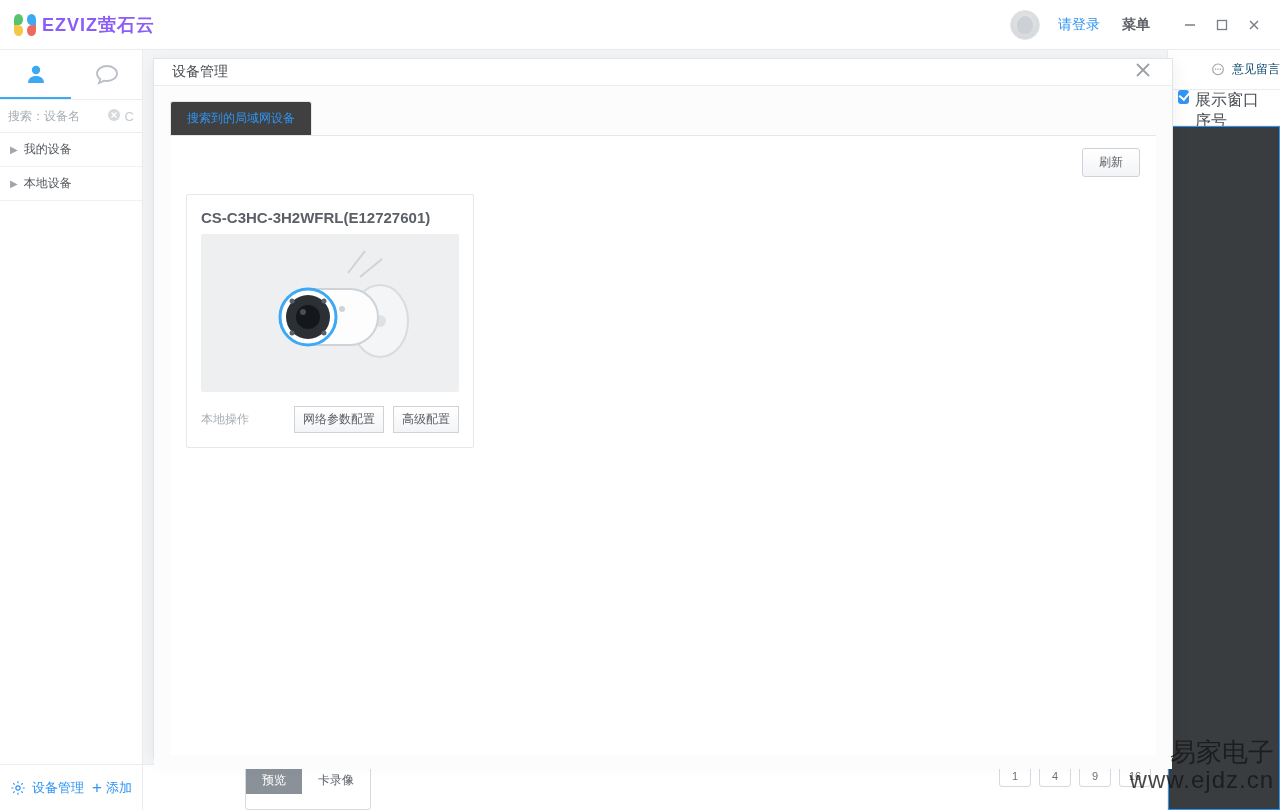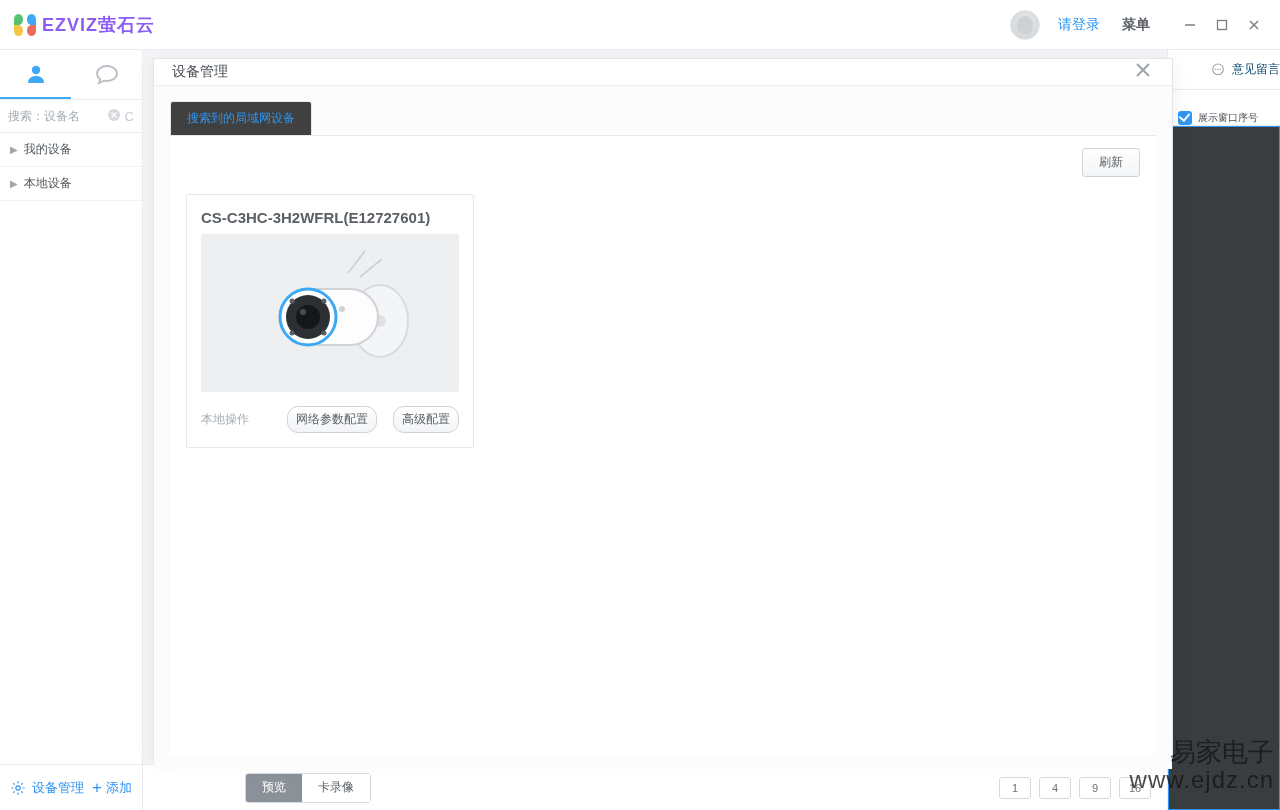--- a/index.html
+++ b/index.html
@@ -31,46 +31,46 @@
 .search-row { height: 33px; display: flex; align-items: center; padding: 0 8px; color: #a7adb3; font-size: 12px; border-bottom: 1px solid #eaecef; }
 .search-clear { margin-right: 4px; }
 .tree-item { height: 34px; display: flex; align-items: center; padding-left: 10px; font-size: 12px; color: #50565c; border-bottom: 1px solid #f1f2f4; cursor: pointer; }
 .tree-caret { color: #a0a6ac; margin-right: 6px; font-size: 10px; }
 .side-bottom { margin-top: auto; border-top: 1px solid #eaecef; height: 46px; display: flex; align-items: center; font-size: 13px; }
 .side-bottom .mgr { color: #2f94f2; display: flex; align-items: center; gap: 6px; padding-left: 10px; flex: 1; cursor: pointer; }
 .side-bottom .add { color: #2f94f2; display: flex; align-items: center; gap: 4px; padding-right: 10px; cursor: pointer; }
 
 
 .center { flex: 1; display: flex; flex-direction: column; position: relative; }
-.bottom-bar { height: 46px; background: #fff; border-top: 1px solid #eaecef; display: flex; align-items: center; padding: 0 16px; gap: 0; }
+.bottom-bar { height: 46px; background: #fff; border-top: 1px solid #eaecef; display: flex; padding: 0 16px; gap: 0; }
 .seg { display: flex; border: 1px solid #d6d9dd; border-radius: 3px; overflow: hidden; margin-left: 86px; }
 .seg button { border: none; background: #fff; font-size: 12px; color: #5b6066; height: 28px; padding: 0 16px; cursor: pointer; }
 .seg button.on { background: #8b9198; color: #fff; }
 .bottom-bar .spacer { flex: 1; }
 .grid-btn { width: 32px; height: 22px; border: 1px solid #d6d9dd; border-radius: 3px; background: #fff; font-size: 11px; color: #6c7278; margin-left: 8px; display: flex; align-items: center; justify-content: center; cursor: pointer; }
 
 
 .modal { position: absolute; left: 10px; top: 8px; width: 1020px; height: 700px; background: #fff; border: 1px solid #e1e4e8; box-shadow: 0 4px 18px rgba(0,0,0,0.07); display: flex; flex-direction: column; }
 .modal-head { height: 48px; border-bottom: 1px solid #eaecef; display: flex; align-items: center; padding: 0 18px; font-size: 14px; color: #4a4f55; }
 .modal-head .close { margin-left: auto; color: #9ba1a7; cursor: pointer; font-size: 16px; padding: 4px; }
 .modal-body { flex: 1; background: #fcfcfd; position: relative; padding: 14px 16px; }
 .modal-tab { display: inline-block; background: #404040; border: 1px solid #e4e7eb; border-bottom-color: #fff; border-radius: 3px 3px 0 0; padding: 8px 16px; font-size: 12px; color: #2f94f2; position: relative; top: 1px; cursor: pointer; }
 .modal-inner { border-top: 1px solid #e4e7eb; background: #fff; min-height: 620px; padding: 16px; position: relative; }
 .refresh { position: absolute; right: 16px; top: 12px; border: 1px solid #cfd3d8; background: linear-gradient(#ffffff,#f3f4f6); color: #5b6066; font-size: 12px; padding: 5px 16px; border-radius: 3px; cursor: pointer; }
 .device-card { width: 288px; border: 1px solid #e4e7eb; border-radius: 2px; margin-top: 42px; padding: 14px; }
 .device-name { font-size: 15px; font-weight: 700; color: #5b6066; margin-bottom: 8px; }
 .device-img { height: 158px; background: #edeff1; border-radius: 2px; display: flex; align-items: center; justify-content: center; overflow: hidden; }
 .card-actions { display: flex; align-items: center; margin-top: 14px; font-size: 12px; }
 .card-label { color: #a7adb3; flex: 1; }
-.small-btn { border: 1px solid #cfd3d8; background: linear-gradient(#ffffff,#f3f4f6); color: #5b6066; font-size: 12px; padding: 4px 8px; border-radius: 11px; margin-left: 16px; cursor: pointer; }
+.small-btn { border: 1px solid #cfd3d8; background: linear-gradient(#ffffff,#f3f4f6); color: #5b6066; font-size: 12px; padding: 4px 8px; border-radius: 0; margin-left: 9px; cursor: pointer; }
 
 
 .right-panel { width: 113px; background: #fff; border-left: 1px solid #eaecef; display: flex; flex-direction: column; }
 .feedback { height: 40px; display: flex; align-items: center; justify-content: flex-end; gap: 6px; font-size: 12px; color: #0c4a6e; border-bottom: 1px solid #eaecef; cursor: pointer; }
-.check-row { height: 36px; display: flex; align-items: flex-end; justify-content: flex-start; padding: 0 10px; gap: 6px; font-size: 10px; color: #4a4f55; border-bottom: 1px solid #eaecef; }
+.check-row { height: 36px; display: flex; align-items: flex-start; justify-content: flex-start; padding: 0 10px; gap: 6px; font-size: 16px; color: #4a4f55; border-bottom: 1px solid #eaecef; }
 .chk { width: 14px; height: 14px; background: #2f94f2; border-radius: 3px; position: relative; }
 .chk::after { content: ""; position: absolute; left: 3px; top: 0px; width: 5px; height: 8px; border: solid #fff; border-width: 0 2px 2px 0; transform: rotate(40deg); }
 .dark-area { flex: 1; background: #3a3d40; border: 1px solid #2f94f2; margin: 0; }
 
 
 .wm { position: absolute; right: 6px; bottom: 17px; font-family: "KaiTi","STKaiti",serif; color: rgba(20,20,20,0.78); text-align: right; line-height: 1.1; pointer-events: none; }
 .wm .l1 { font-size: 26px; }
 .wm .l2 { font-size: 24px; letter-spacing: 1px; }
 </style>
 </head>

